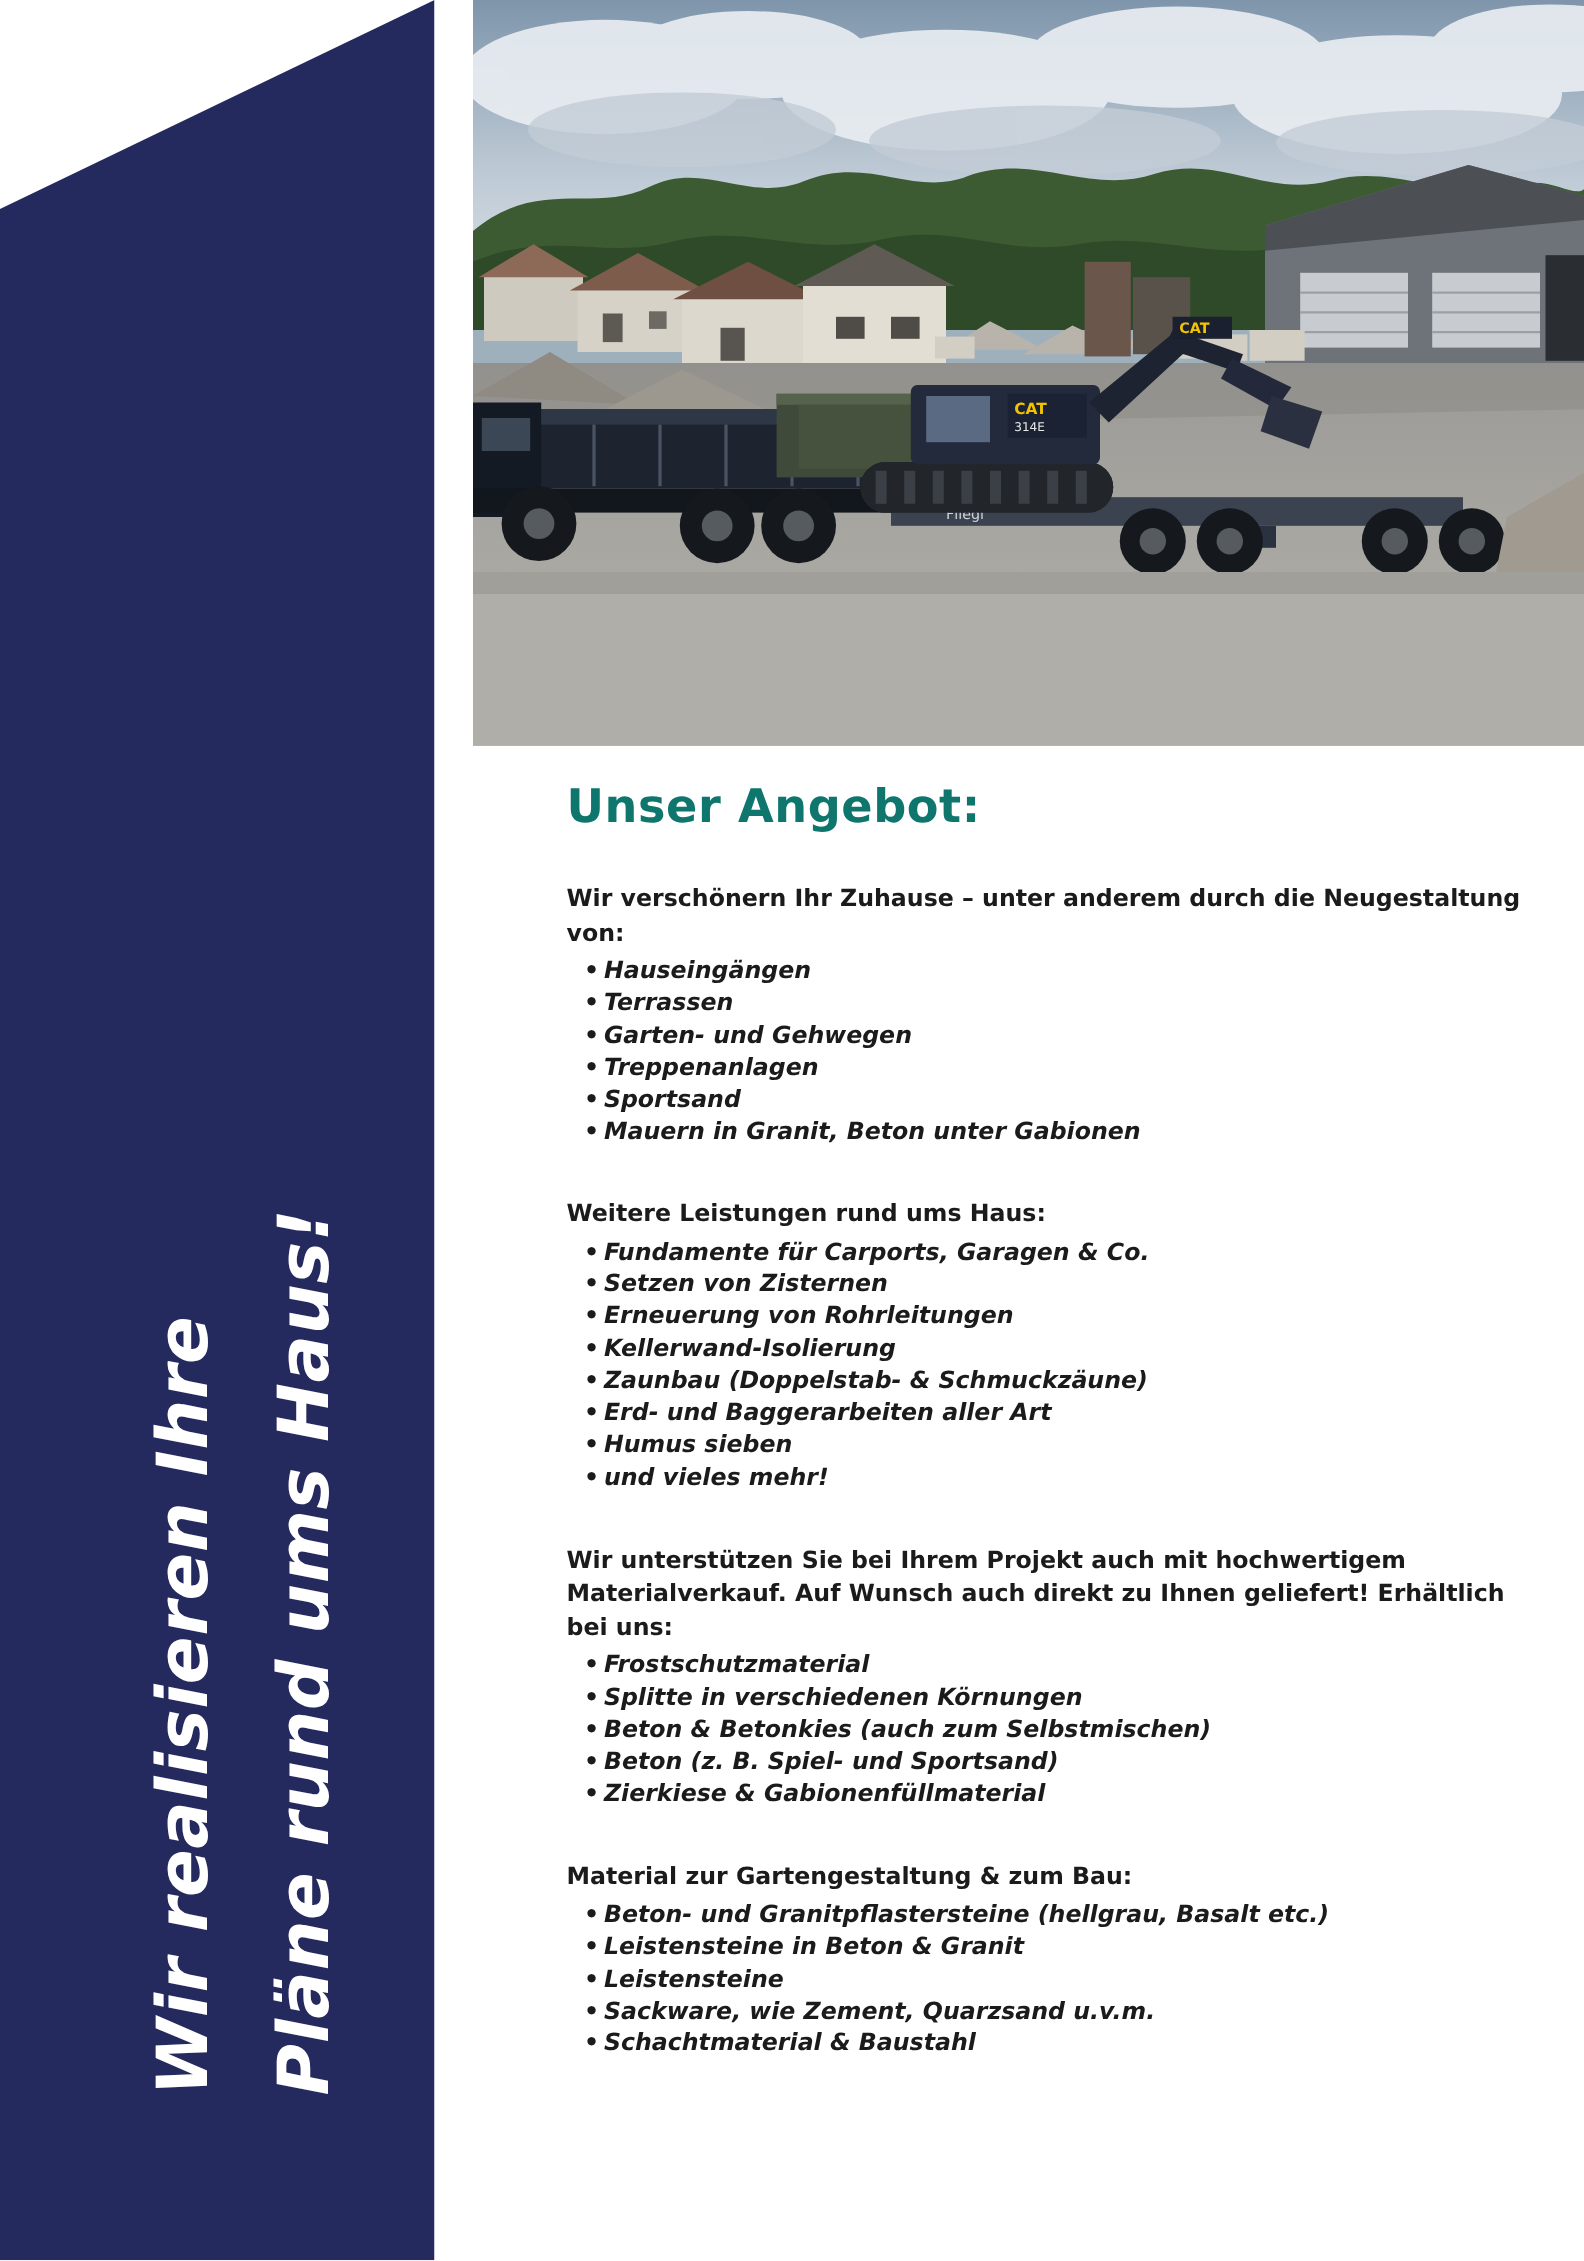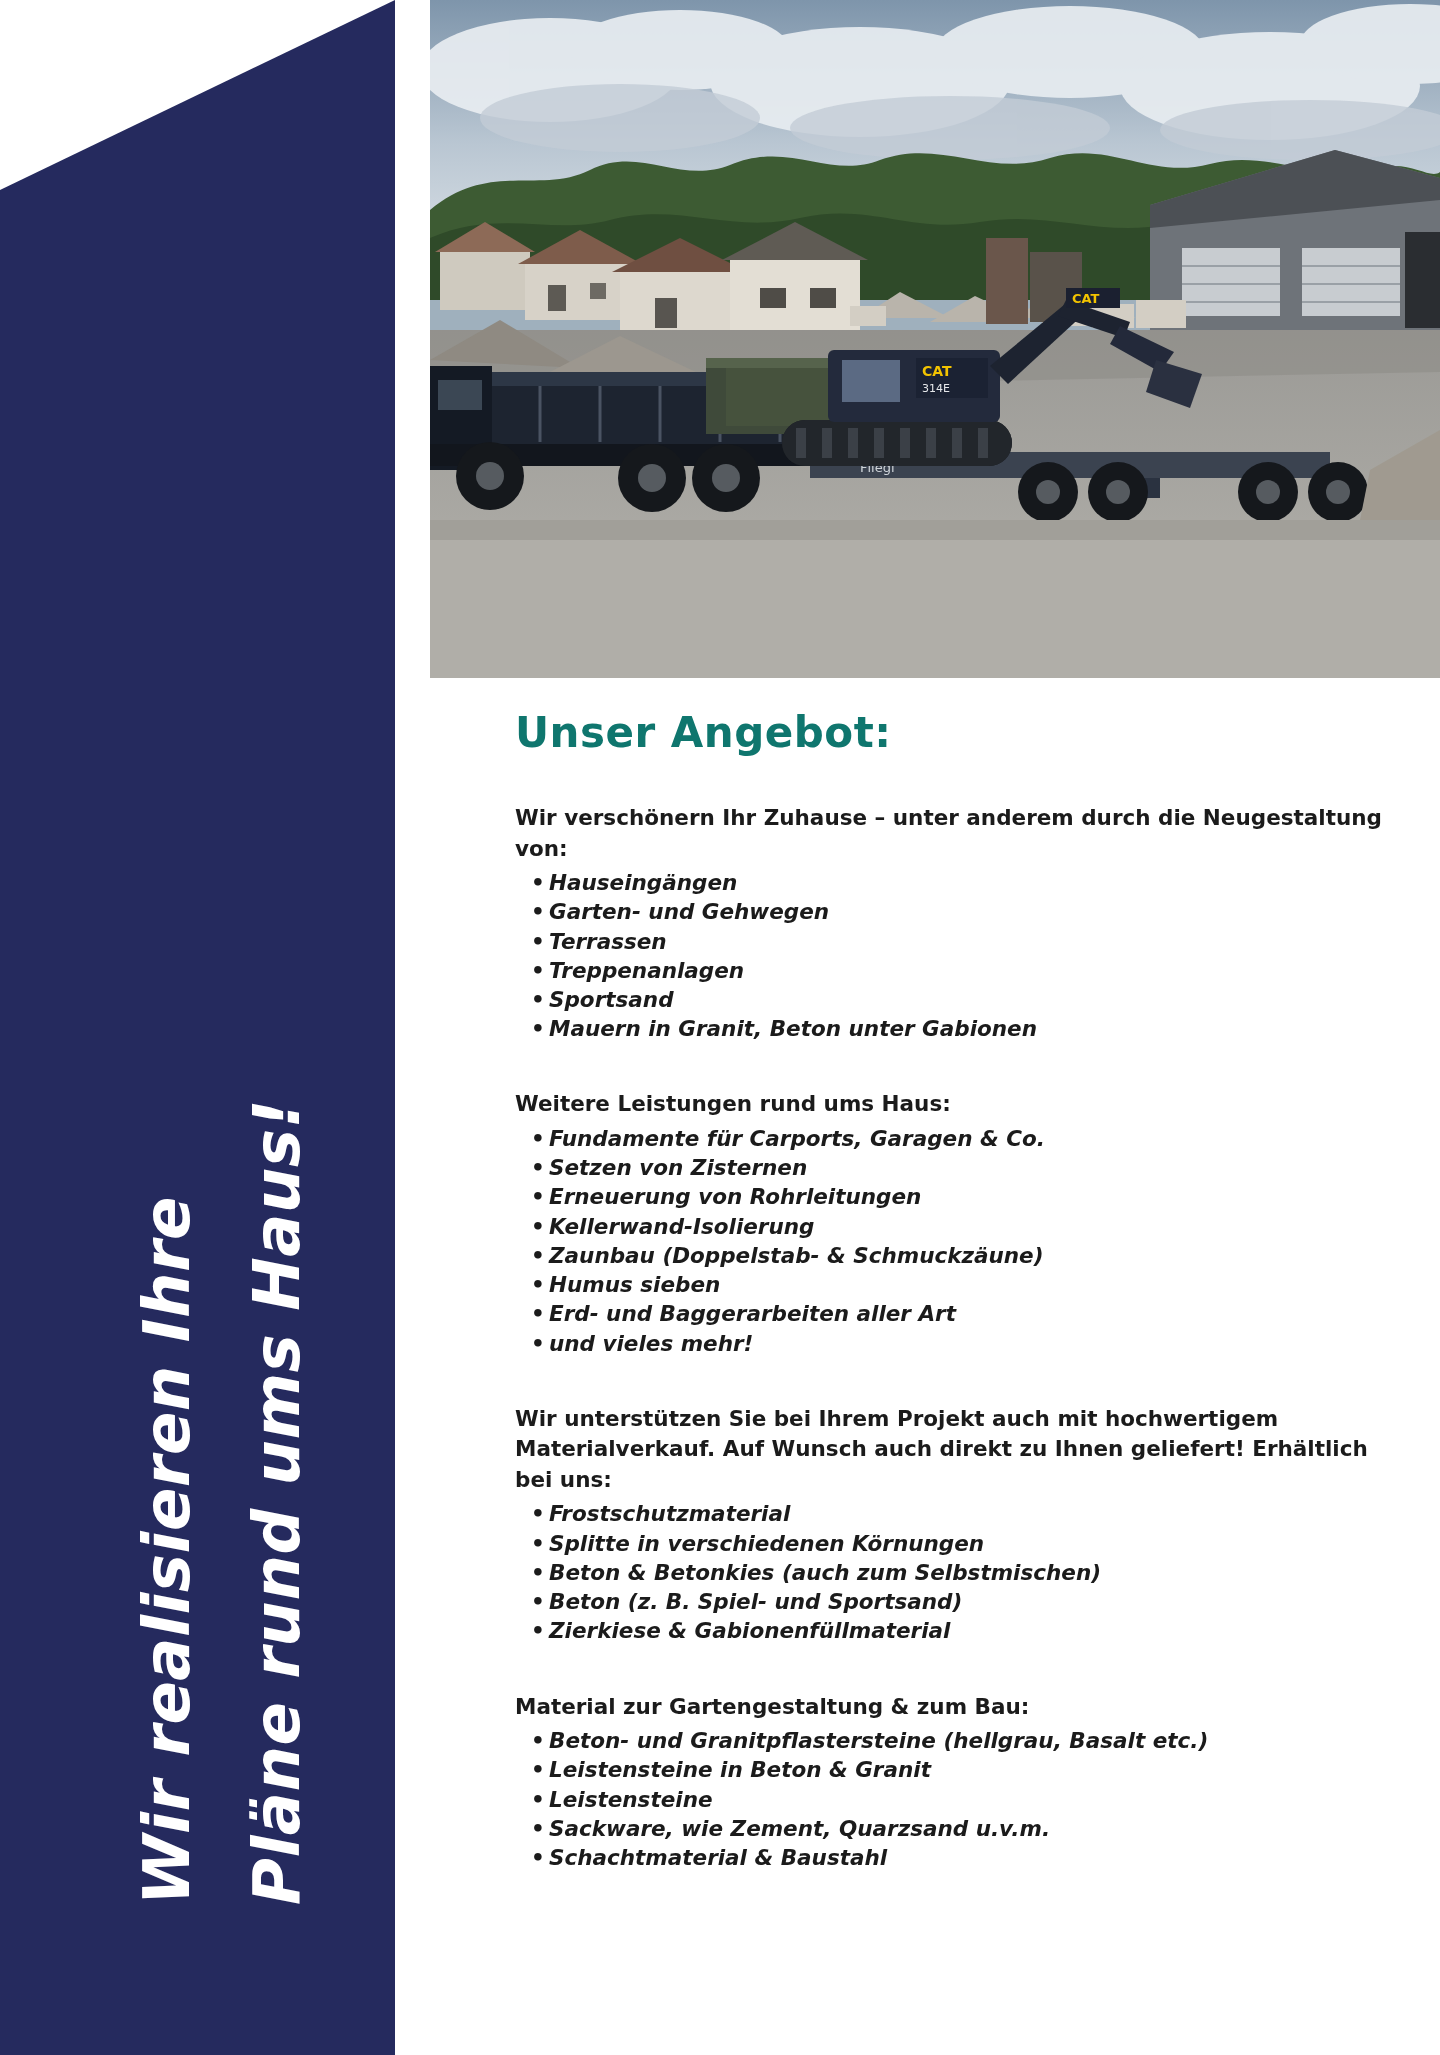--- a/index.html
+++ b/index.html
@@ -301,36 +301,36 @@
       <rect x="0" y="520" width="1010" height="20" fill="#9b9993" opacity="0.7"></rect>
     </svg>
   </div>
 
   <div class="content">
     <h1 class="heading">Unser Angebot:</h1>
 
     <p class="para">Wir verschönern Ihr Zuhause – unter anderem durch die Neugestaltung von:</p>
     <ul class="items">
       <li>Hauseingängen</li>
+      <li>Terrassen</li>
       <li>Garten- und Gehwegen</li>
-      <li>Terrassen</li>
       <li>Treppenanlagen</li>
       <li>Sportsand</li>
       <li>Mauern in Granit, Beton unter Gabionen</li>
     </ul>
 
     <p class="para">Weitere Leistungen rund ums Haus:</p>
     <ul class="items">
       <li>Fundamente für Carports, Garagen &amp; Co.</li>
       <li>Setzen von Zisternen</li>
       <li>Erneuerung von Rohrleitungen</li>
       <li>Kellerwand-Isolierung</li>
       <li>Zaunbau (Doppelstab- &amp; Schmuckzäune)</li>
+      <li>Erd- und Baggerarbeiten aller Art</li>
       <li>Humus sieben</li>
-      <li>Erd- und Baggerarbeiten aller Art</li>
       <li>und vieles mehr!</li>
     </ul>
 
     <p class="para">Wir unterstützen Sie bei Ihrem Projekt auch mit hochwertigem Materialverkauf. Auf Wunsch auch direkt zu Ihnen geliefert! Erhältlich bei uns:</p>
     <ul class="items tight">
       <li>Frostschutzmaterial</li>
       <li>Splitte in verschiedenen Körnungen</li>
       <li>Beton &amp; Betonkies (auch zum Selbstmischen)</li>
       <li>Beton (z. B. Spiel- und Sportsand)</li>
       <li>Zierkiese &amp; Gabionenfüllmaterial</li>

